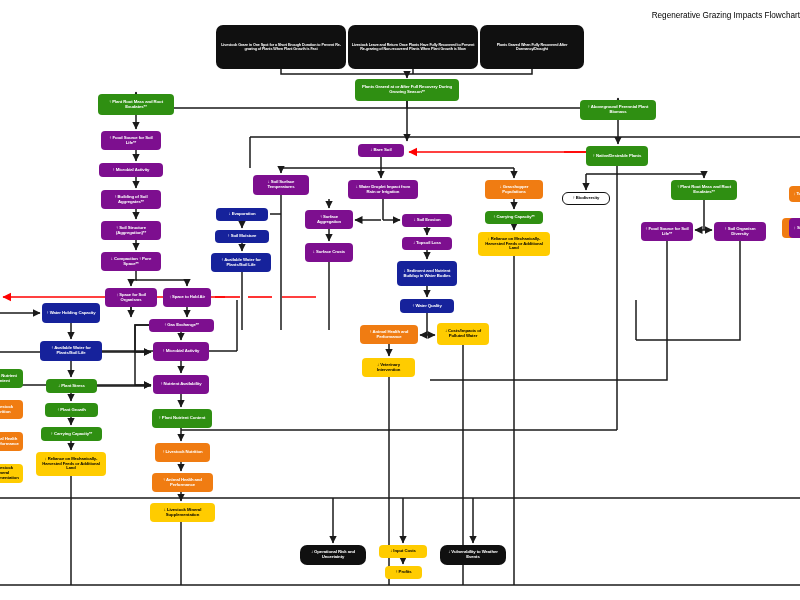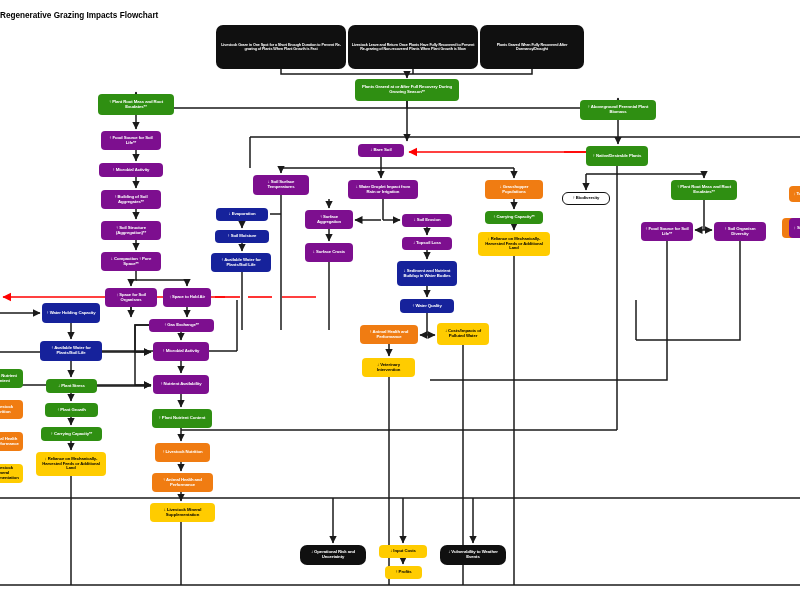--- a/index.html
+++ b/index.html
@@ -10,21 +10,21 @@
         justify-content:center;text-align:center;border-radius:4px;
         color:#ffffff;font-weight:bold;line-height:1.12;padding:2px 3px;
         letter-spacing:-0.1px;z-index:3;}
   .n-black{background:#101010;border-radius:7px;}
   .n-green{background:#2f8f12;}
   .n-purple{background:#7d0f8f;}
   .n-blue{background:#16229b;}
   .n-orange{background:#f07c12;}
   .n-yellow{background:#ffcc00;color:#000000;}
   .n-white{background:#ffffff;color:#000000;border:1.3px solid #111;border-radius:6px;}
-  .title{position:absolute;width:100%;text-align:left;font-weight:bold;
+  .title{position:absolute;width:100%;text-align:right;font-weight:normal;
          font-size:8.2px;color:#000;top:11px;z-index:4;}
 </style>
 </head>
 <body>
 
 <div id="stage">
 
   <div class="title">Regenerative Grazing Impacts Flowchart</div>
 
   <svg id="wires" viewBox="0 0 800 600">

